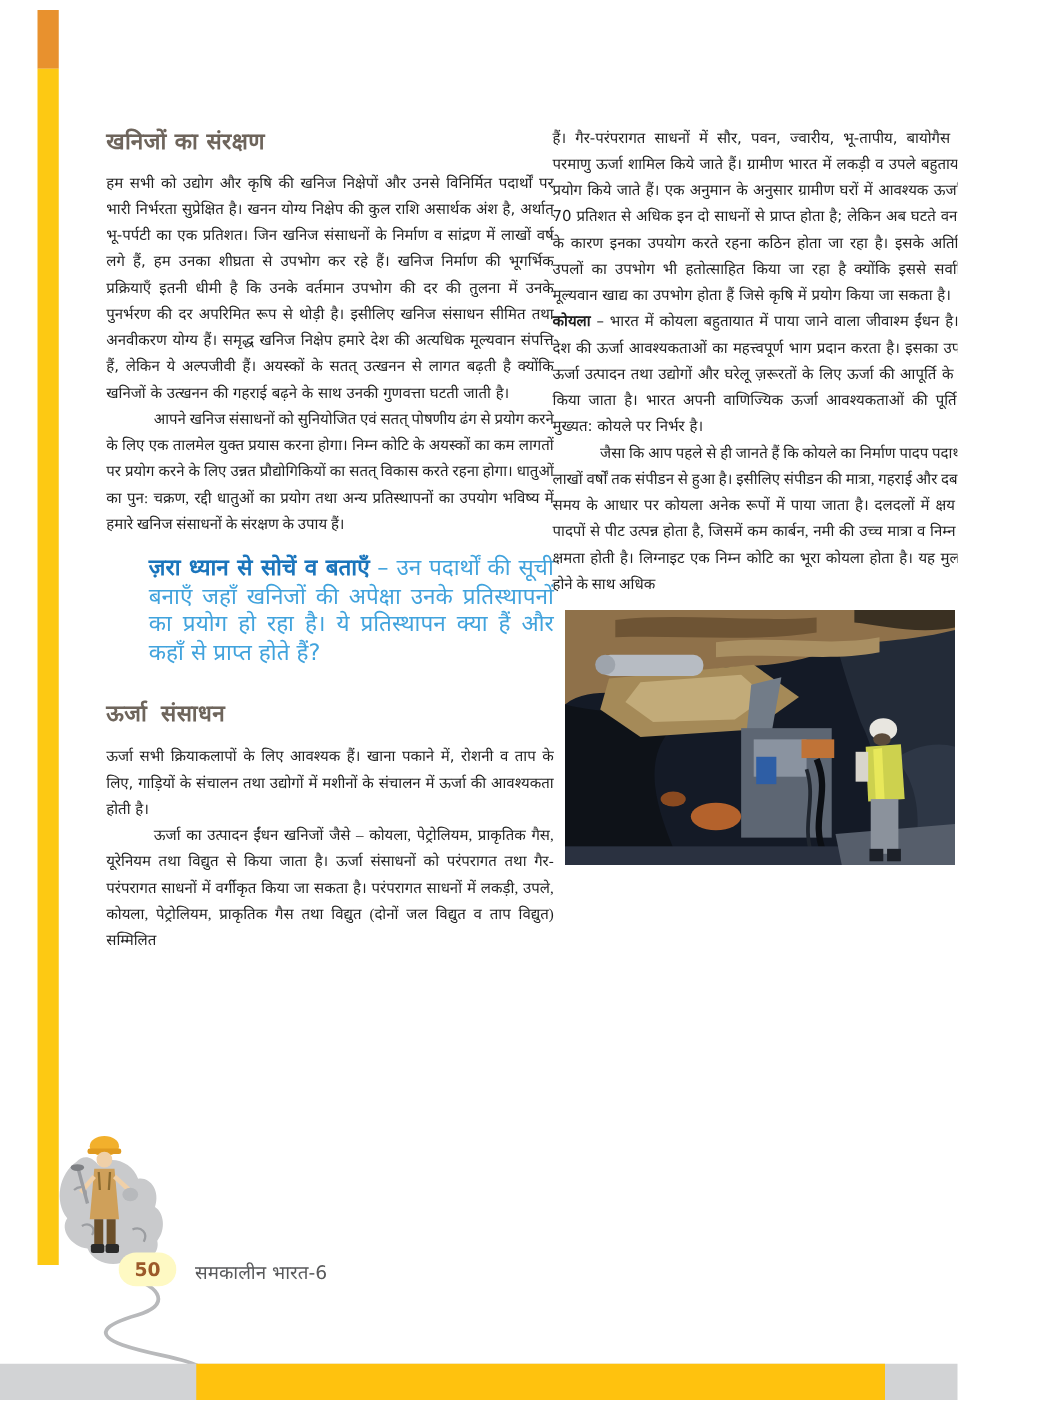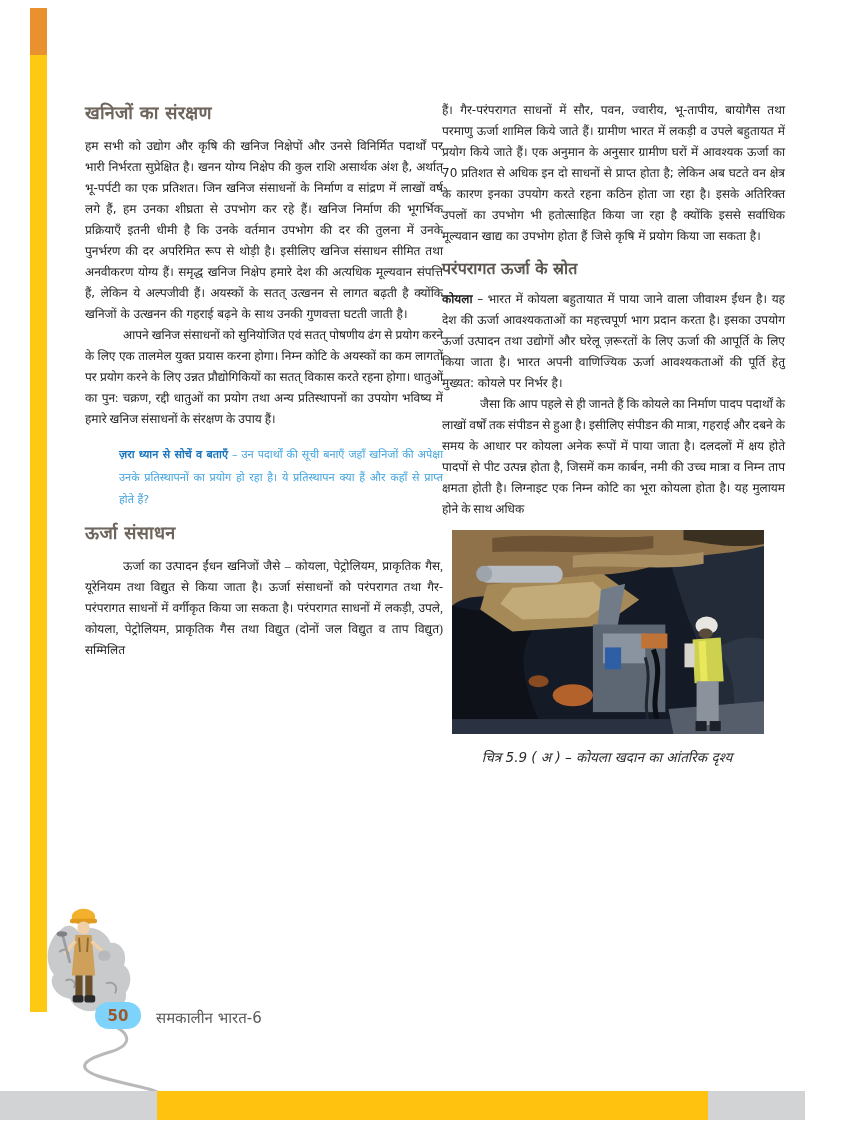--- a/index.html
+++ b/index.html
@@ -1,51 +1,51 @@
 <!DOCTYPE html>
 <html><head>
 <meta charset="utf-8">
 <style>
   html,body { margin:0; padding:0; background:#ffffff; }
   .page {
     position:relative; width:766px; height:1140px; background:#ffffff;
     font-family:"DejaVu Sans","Liberation Sans",sans-serif;
-    color:#1f1f1f; overflow:hidden;padding-left:39px;
+    color:#1f1f1f; overflow:hidden;
   }
   
   .deco-tab    { position:absolute; left:30px; top:8px;  width:17px; height:47px;  background:#E8912E; }
   .deco-stripe { position:absolute; left:30px; top:55px; width:17px; height:957px; background:#FDC913; }
   
   .bar-grey   { position:absolute; left:0;     top:1091px; width:850px; height:29px; background:#D2D3D5; }
   .bar-yellow { position:absolute; left:157px; top:1091px; width:551px; height:29px; background:#FFC20E; }
 
   .col { position:absolute; top:100px; }
   .col-left  { left:85px;  width:358px; }
   .col-right { left:442px; width:343px; }
 
   h2.section { font-size:18px; font-weight:bold; color:#6E655C; margin:0 0 12px 0; letter-spacing:0.3px; }
-  h2.section.mt { margin-top:8px; }
+  h2.section.mt { margin-top:24px;font-family:Liberation Mono, monospace; }
   h3.sub { font-size:16px; font-weight:bold; color:#5B564F; margin:10px 0 10px 0; }
 
   p.body { font-size:12px; line-height:21px; text-align:justify; margin:0; }
   p.body.indent { text-indent:38px;font-family:Liberation Serif, serif; }
   .coal-lead { font-weight:600; }
 
-  .activity { margin:14px 0 0 34px; font-size:11px; line-height:22.5px; text-align:justify; }
+  .activity { margin:14px 0 0 34px; font-size:18px; line-height:22.5px; text-align:justify; }
   .activity .lead { color:#1B75BC; font-weight:bold; }
   .activity .rest { color:#41A3DD; }
 
   figure.photo { margin:10px 0 0 10px; padding:0; width:312px; height:204px; line-height:0; }
   figure.photo svg { width:100%; height:100%; display:block; }
   .caption { margin-top:14px; width:330px; text-align:center; font-size:13.5px; font-style:italic; color:#2b2b2b; }
 
   
   .page-pill {
     position:absolute; left:95px; top:1002px; width:46px; height:27px;
-    background:#7dd3fc; border-radius:14px / 13px;
+    background:#fef9c3; border-radius:14px / 13px;
     display:flex; align-items:center; justify-content:center;
     font-size:15px; font-weight:bold; color:#9C5A2A;
   }
   .book-title { position:absolute; left:156px; top:1007px; font-size:15px; color:#58595B; }
 
   .mascot { position:absolute; left:35px; top:898px; width:115px; height:135px; }
   .rope   { position:absolute; left:58px; top:1018px; width:115px; height:80px; }
 </style>
 </head>
 <body>
@@ -59,27 +59,27 @@
     <h2 class="section">खनिजों का संरक्षण</h2>
     <p class="body">हम सभी को उद्योग और कृषि की खनिज निक्षेपों और उनसे विनिर्मित पदार्थों पर भारी निर्भरता सुप्रेक्षित है। खनन योग्य निक्षेप की कुल राशि असार्थक अंश है, अर्थात् भू-पर्पटी का एक प्रतिशत। जिन खनिज संसाधनों के निर्माण व सांद्रण में लाखों वर्ष लगे हैं, हम उनका शीघ्रता से उपभोग कर रहे हैं। खनिज निर्माण की भूगर्भिक प्रक्रियाएँ इतनी धीमी है कि उनके वर्तमान उपभोग की दर की तुलना में उनके पुनर्भरण की दर अपरिमित रूप से थोड़ी है। इसीलिए खनिज संसाधन सीमित तथा अनवीकरण योग्य हैं। समृद्ध खनिज निक्षेप हमारे देश की अत्यधिक मूल्यवान संपत्ति हैं, लेकिन ये अल्पजीवी हैं। अयस्कों के सतत् उत्खनन से लागत बढ़ती है क्योंकि खनिजों के उत्खनन की गहराई बढ़ने के साथ उनकी गुणवत्ता घटती जाती है।</p>
     <p class="body indent">आपने खनिज संसाधनों को सुनियोजित एवं सतत् पोषणीय ढंग से प्रयोग करने के लिए एक तालमेल युक्त प्रयास करना होगा। निम्न कोटि के अयस्कों का कम लागतों पर प्रयोग करने के लिए उन्नत प्रौद्योगिकियों का सतत् विकास करते रहना होगा। धातुओं का पुन: चक्रण, रद्दी धातुओं का प्रयोग तथा अन्य प्रतिस्थापनों का उपयोग भविष्य में हमारे खनिज संसाधनों के संरक्षण के उपाय हैं।</p>
 
     <p class="activity">
       <span class="lead">ज़रा ध्यान से सोचें व बताएँ</span>
       <span class="rest">– उन पदार्थों की सूची बनाएँ जहाँ खनिजों की अपेक्षा उनके प्रतिस्थापनों का प्रयोग हो रहा है। ये प्रतिस्थापन क्या हैं और कहाँ से प्राप्त होते हैं?</span>
     </p>
 
     <h2 class="section mt">ऊर्जा संसाधन</h2>
+    <p class="body">ऊर्जा सभी क्रियाकलापों के लिए आवश्यक हैं। खाना पकाने में, रोशनी व ताप के लिए, गाड़ियों के संचालन तथा उद्योगों में मशीनों के संचालन में ऊर्जा की आवश्यकता होती है।</p>
     <p class="body indent">ऊर्जा का उत्पादन ईंधन खनिजों जैसे – कोयला, पेट्रोलियम, प्राकृतिक गैस, यूरेनियम तथा विद्युत से किया जाता है। ऊर्जा संसाधनों को परंपरागत तथा गैर-परंपरागत साधनों में वर्गीकृत किया जा सकता है। परंपरागत साधनों में लकड़ी, उपले, कोयला, पेट्रोलियम, प्राकृतिक गैस तथा विद्युत (दोनों जल विद्युत व ताप विद्युत) सम्मिलित</p>
   </div>
 
   <div class="col col-right">
     <p class="body">हैं। गैर-परंपरागत साधनों में सौर, पवन, ज्वारीय, भू-तापीय, बायोगैस तथा परमाणु ऊर्जा शामिल किये जाते हैं। ग्रामीण भारत में लकड़ी व उपले बहुतायत में प्रयोग किये जाते हैं। एक अनुमान के अनुसार ग्रामीण घरों में आवश्यक ऊर्जा का 70 प्रतिशत से अधिक इन दो साधनों से प्राप्त होता है; लेकिन अब घटते वन क्षेत्र के कारण इनका उपयोग करते रहना कठिन होता जा रहा है। इसके अतिरिक्त उपलों का उपभोग भी हतोत्साहित किया जा रहा है क्योंकि इससे सर्वाधिक मूल्यवान खाद्य का उपभोग होता हैं जिसे कृषि में प्रयोग किया जा सकता है।</p>
 
-    <h3 class="sub">परंपरागत ऊर्जा के स्रोत</h3>
 
     <p class="body">
       <span class="coal-lead">कोयला</span>
       <span>– भारत में कोयला बहुतायात में पाया जाने वाला जीवाश्म ईंधन है। यह देश की ऊर्जा आवश्यकताओं का महत्त्वपूर्ण भाग प्रदान करता है। इसका उपयोग ऊर्जा उत्पादन तथा उद्योगों और घरेलू ज़रूरतों के लिए ऊर्जा की आपूर्ति के लिए किया जाता है। भारत अपनी वाणिज्यिक ऊर्जा आवश्यकताओं की पूर्ति हेतु मुख्यत: कोयले पर निर्भर है।</span>
     </p>
 
     <p class="body indent">जैसा कि आप पहले से ही जानते हैं कि कोयले का निर्माण पादप पदार्थों के लाखों वर्षों तक संपीडन से हुआ है। इसीलिए संपीडन की मात्रा, गहराई और दबने के समय के आधार पर कोयला अनेक रूपों में पाया जाता है। दलदलों में क्षय होते पादपों से पीट उत्पन्न होता है, जिसमें कम कार्बन, नमी की उच्च मात्रा व निम्न ताप क्षमता होती है। लिग्नाइट एक निम्न कोटि का भूरा कोयला होता है। यह मुलायम होने के साथ अधिक</p>
 
     <figure class="photo">
       <svg viewBox="0 0 310 205" preserveAspectRatio="none">
@@ -116,21 +116,20 @@
         <ellipse cx="252" cy="104" rx="7" ry="5" fill="#5A4A3A"></ellipse>
         <polygon points="239,110 267,108 270,152 241,154" fill="#CDD14E"></polygon>
         <polygon points="245,112 252,111 254,152 247,153" fill="#E8E85A"></polygon>
         <rect x="231" y="114" width="10" height="24" fill="#D8D5CC"></rect>
         <rect x="243" y="152" width="22" height="44" fill="#8B929C"></rect>
         <rect x="242" y="192" width="11" height="10" fill="#1C2028"></rect>
         <rect x="256" y="192" width="11" height="10" fill="#1C2028"></rect>
       </svg>
     </figure>
 
-    <div class="caption">चित्र 5.9 ( अ ) –  कोयला खदान का आंतरिक दृश्य</div>
   </div>
 
   <svg class="mascot" viewBox="0 0 110 150">
     <path d="M20,35 C5,45 0,70 12,85 C5,95 15,110 30,112 C35,125 55,130 65,122 C80,128 95,118 92,105 C100,95 98,80 90,75 C95,60 85,48 75,50 C70,35 50,28 40,38 C32,28 25,30 20,35 Z" fill="#C9CACC"></path>
     <path d="M18,60 C24,55 30,58 28,66 M70,95 C78,92 84,98 80,106 M25,92 C32,88 38,94 34,100" stroke="#9B9DA1" stroke-width="2" fill="none"></path>
     <ellipse cx="45" cy="21" rx="13" ry="9" fill="#F2B02C"></ellipse>
     <rect x="30" y="23" width="30" height="5" rx="2" fill="#E09A1F"></rect>
     <circle cx="45" cy="33" r="7" fill="#F0D0A8"></circle>
     <polygon points="36,41 54,41 58,86 32,86" fill="#CFA05A"></polygon>
     <line x1="40" y1="44" x2="41" y2="60" stroke="#8A6A30" stroke-width="2"></line>

